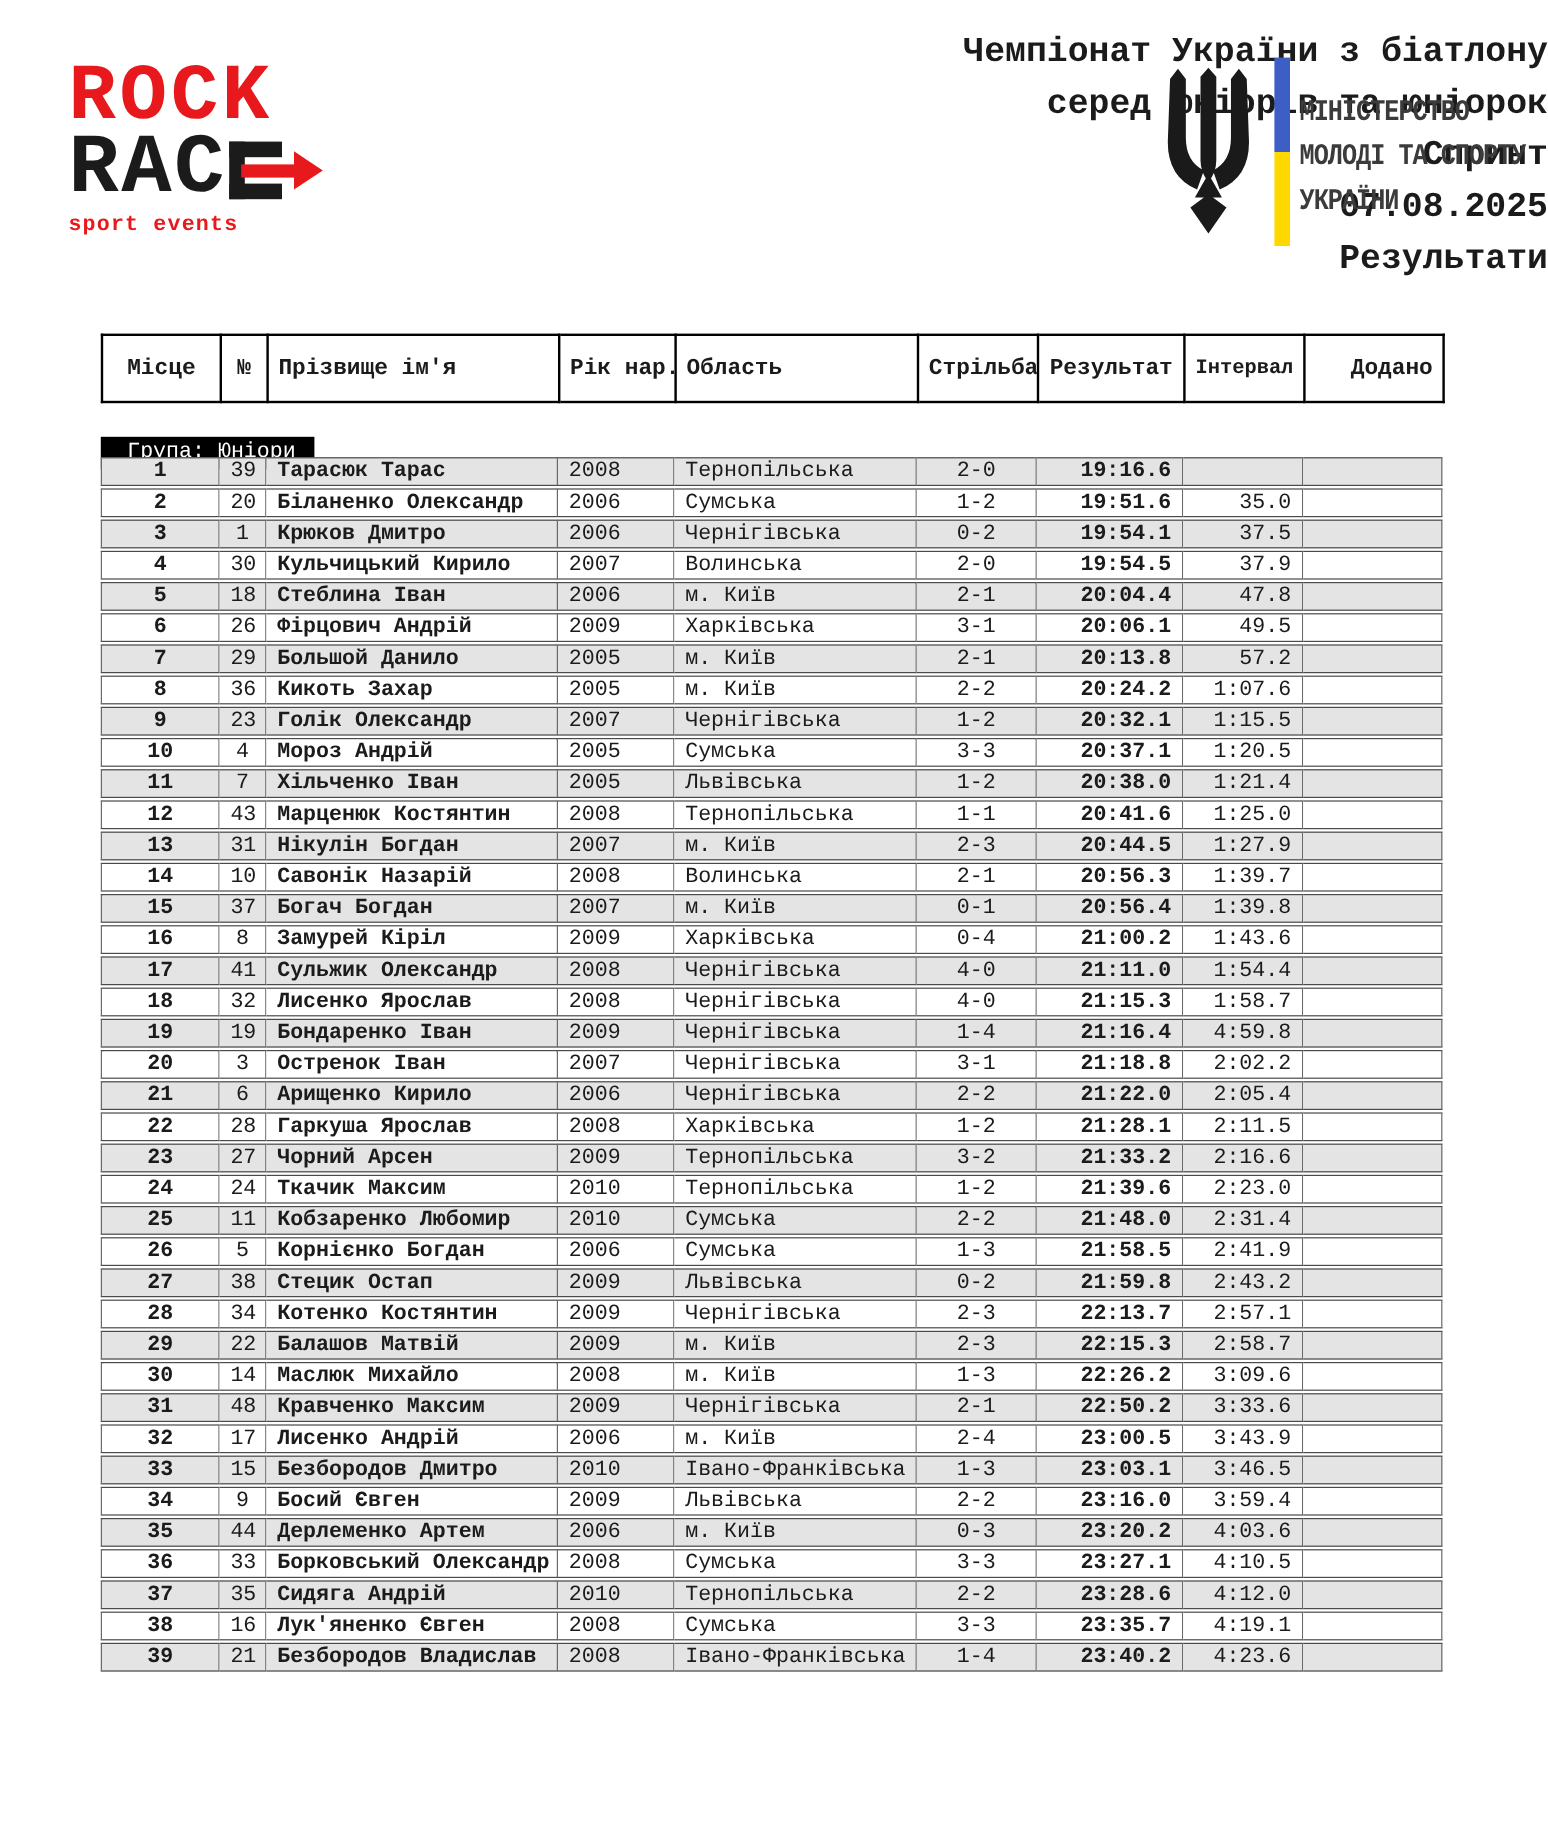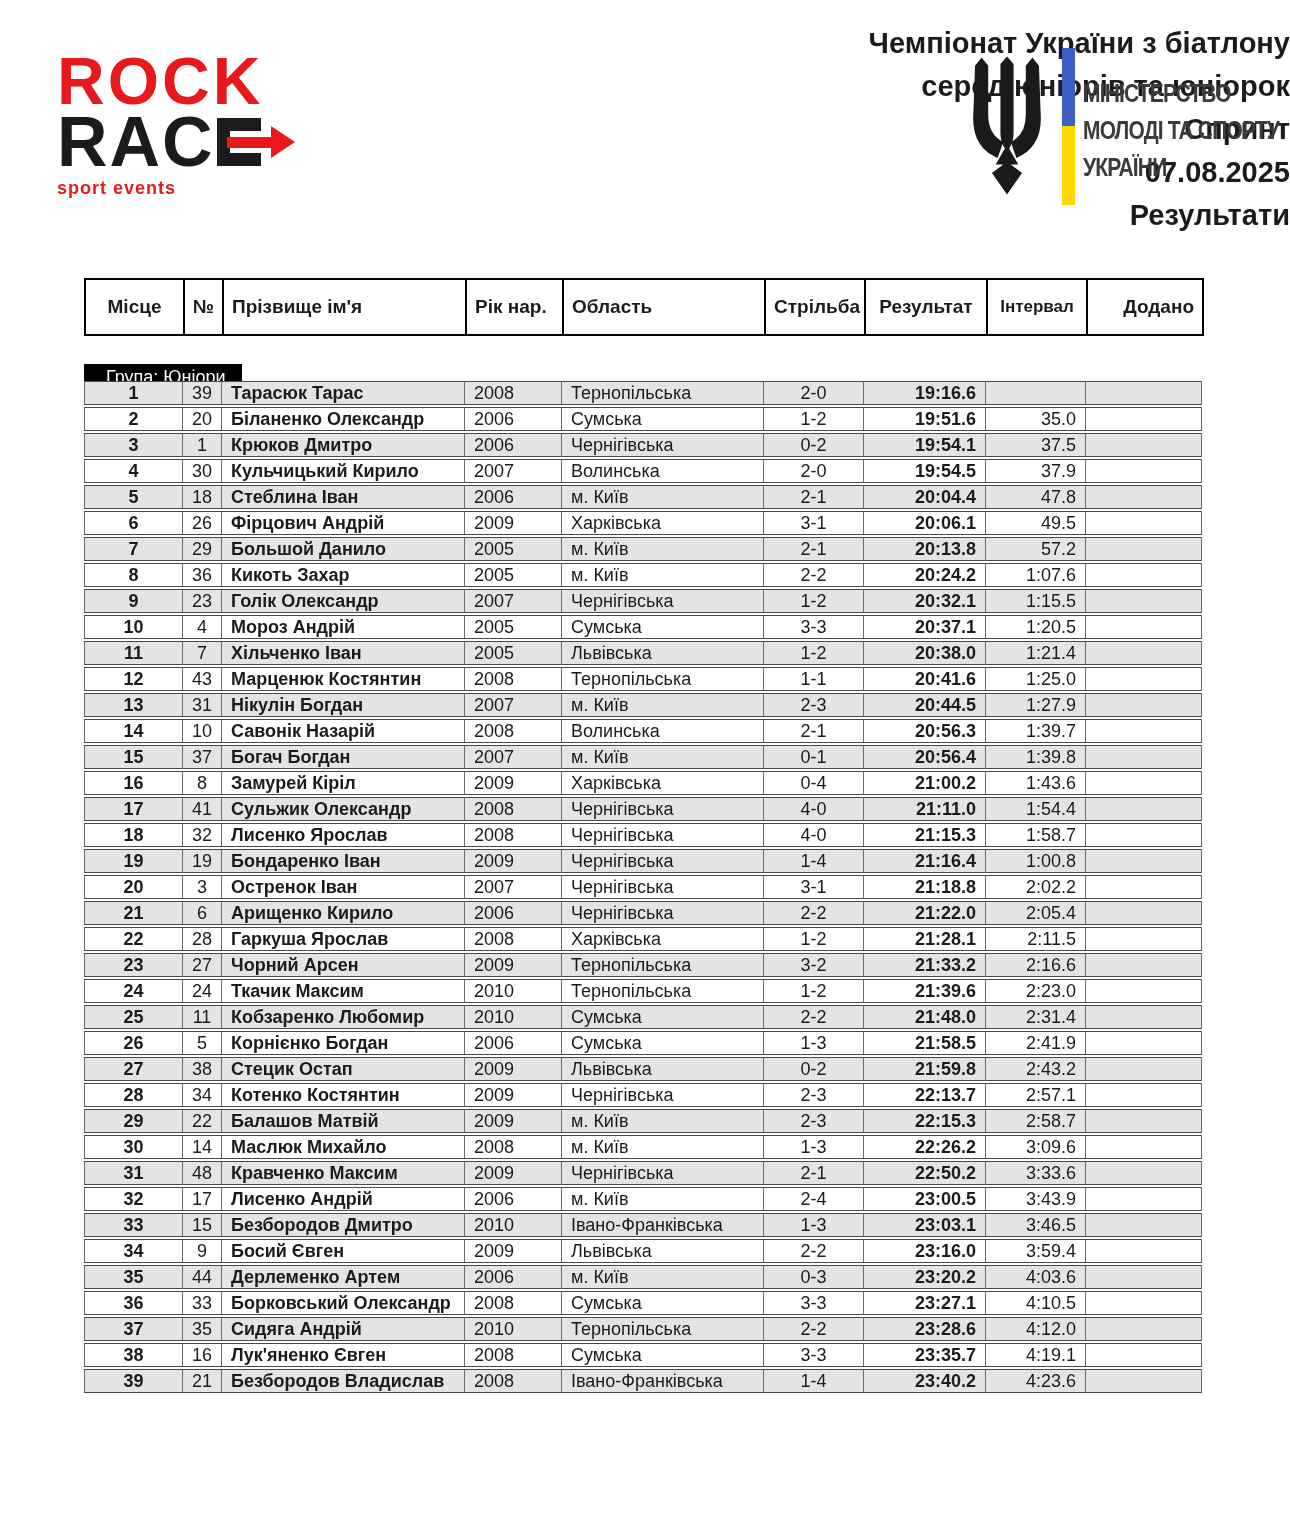--- a/index.html
+++ b/index.html
@@ -1,21 +1,21 @@
 <!DOCTYPE html>
 <html><head>
 <meta charset="utf-8">
 <style>
   * { margin:0; padding:0; box-sizing:border-box; }
   html,body { background:#d9d9d9; }
   .page {
     position:relative;
     width:1290px; height:1525px;
     background:#ffffff;
-    font-family:Liberation Sans, sans-serif;
+    font-family:Liberation Mono, monospace;
     color:#1b1b1b;
     overflow:hidden;
     margin:0 auto;
   }
 
   
   .logo-rock { position:absolute; left:57px; top:50px; width:255px; }
   .rock {
     font-size:66px; font-weight:900; letter-spacing:3px;
     color:#e8191c; line-height:62px;
@@ -392,21 +392,21 @@
           <td class="c-added"></td>
         </tr>
         <tr>
           <td class="c-place">19</td>
           <td class="c-bib">19</td>
           <td class="c-name">Бондаренко Іван</td>
           <td class="c-year">2009</td>
           <td class="c-region">Чернігівська</td>
           <td class="c-shooting">1-4</td>
           <td class="c-result">21:16.4</td>
-          <td class="c-interval">1:00.8</td>
+          <td class="c-interval">4:59.8</td>
           <td class="c-added"></td>
         </tr>
         <tr>
           <td class="c-place">20</td>
           <td class="c-bib">3</td>
           <td class="c-name">Остренок Іван</td>
           <td class="c-year">2007</td>
           <td class="c-region">Чернігівська</td>
           <td class="c-shooting">3-1</td>
           <td class="c-result">21:18.8</td>

